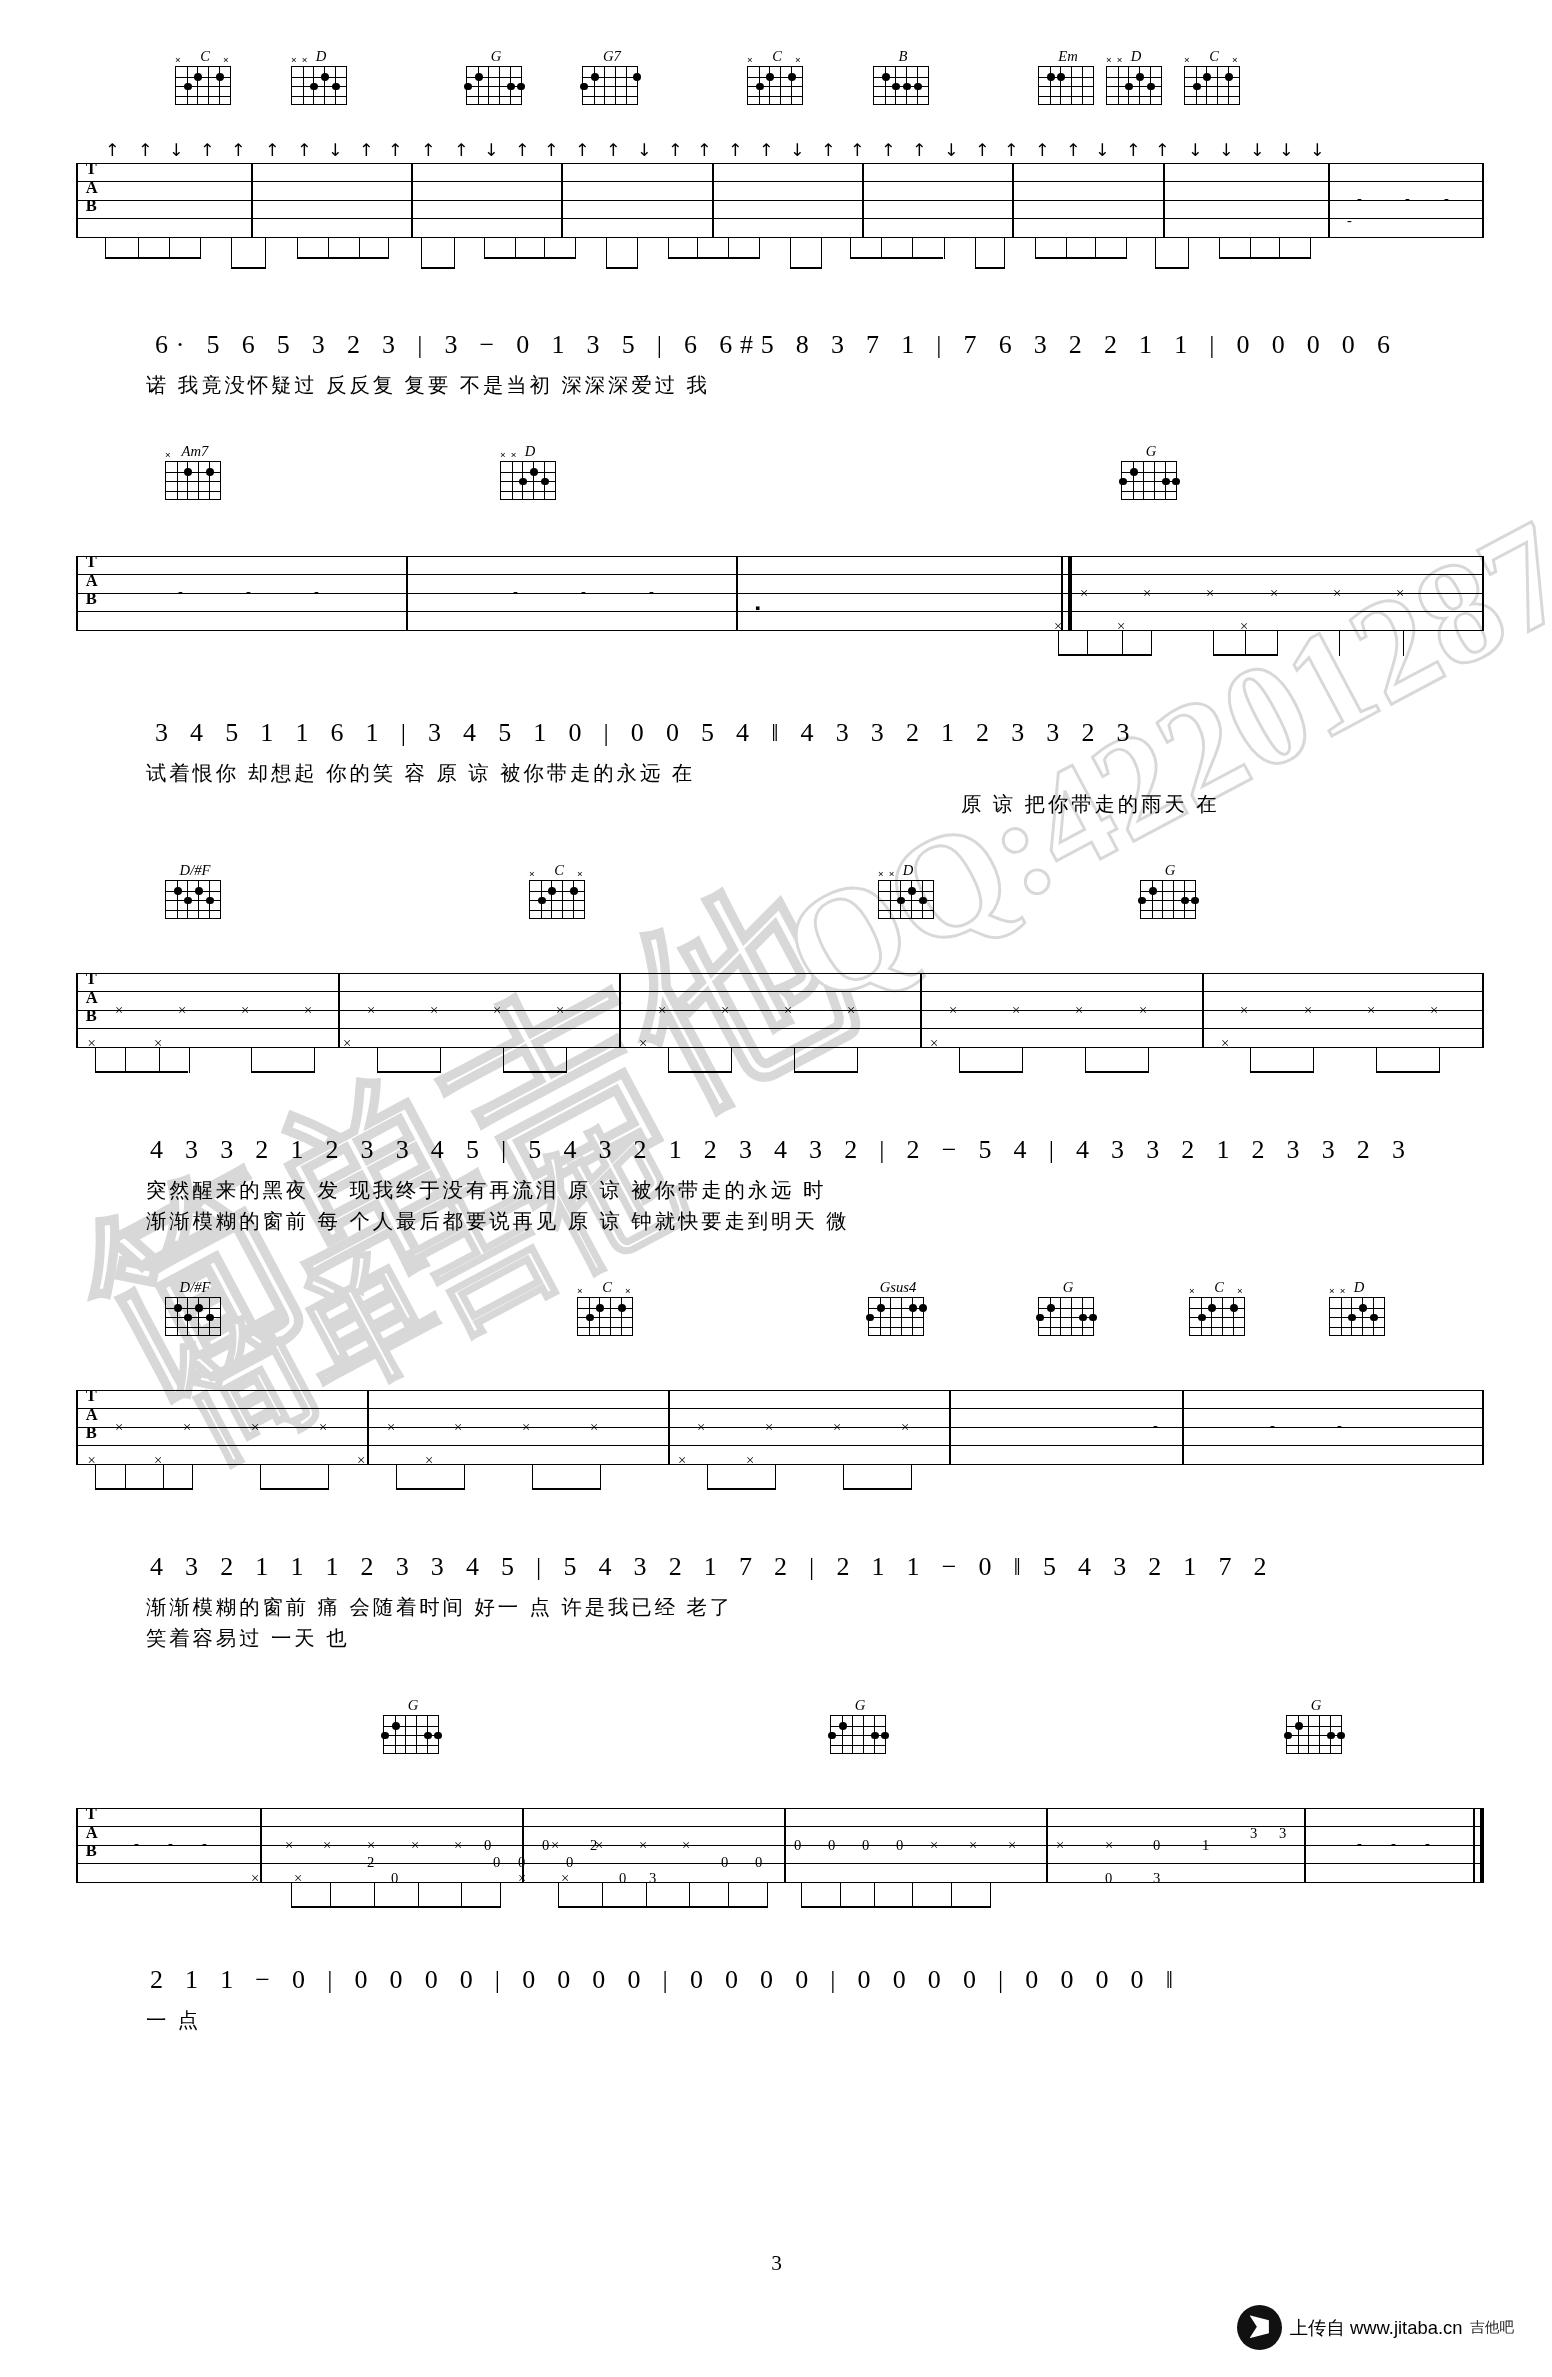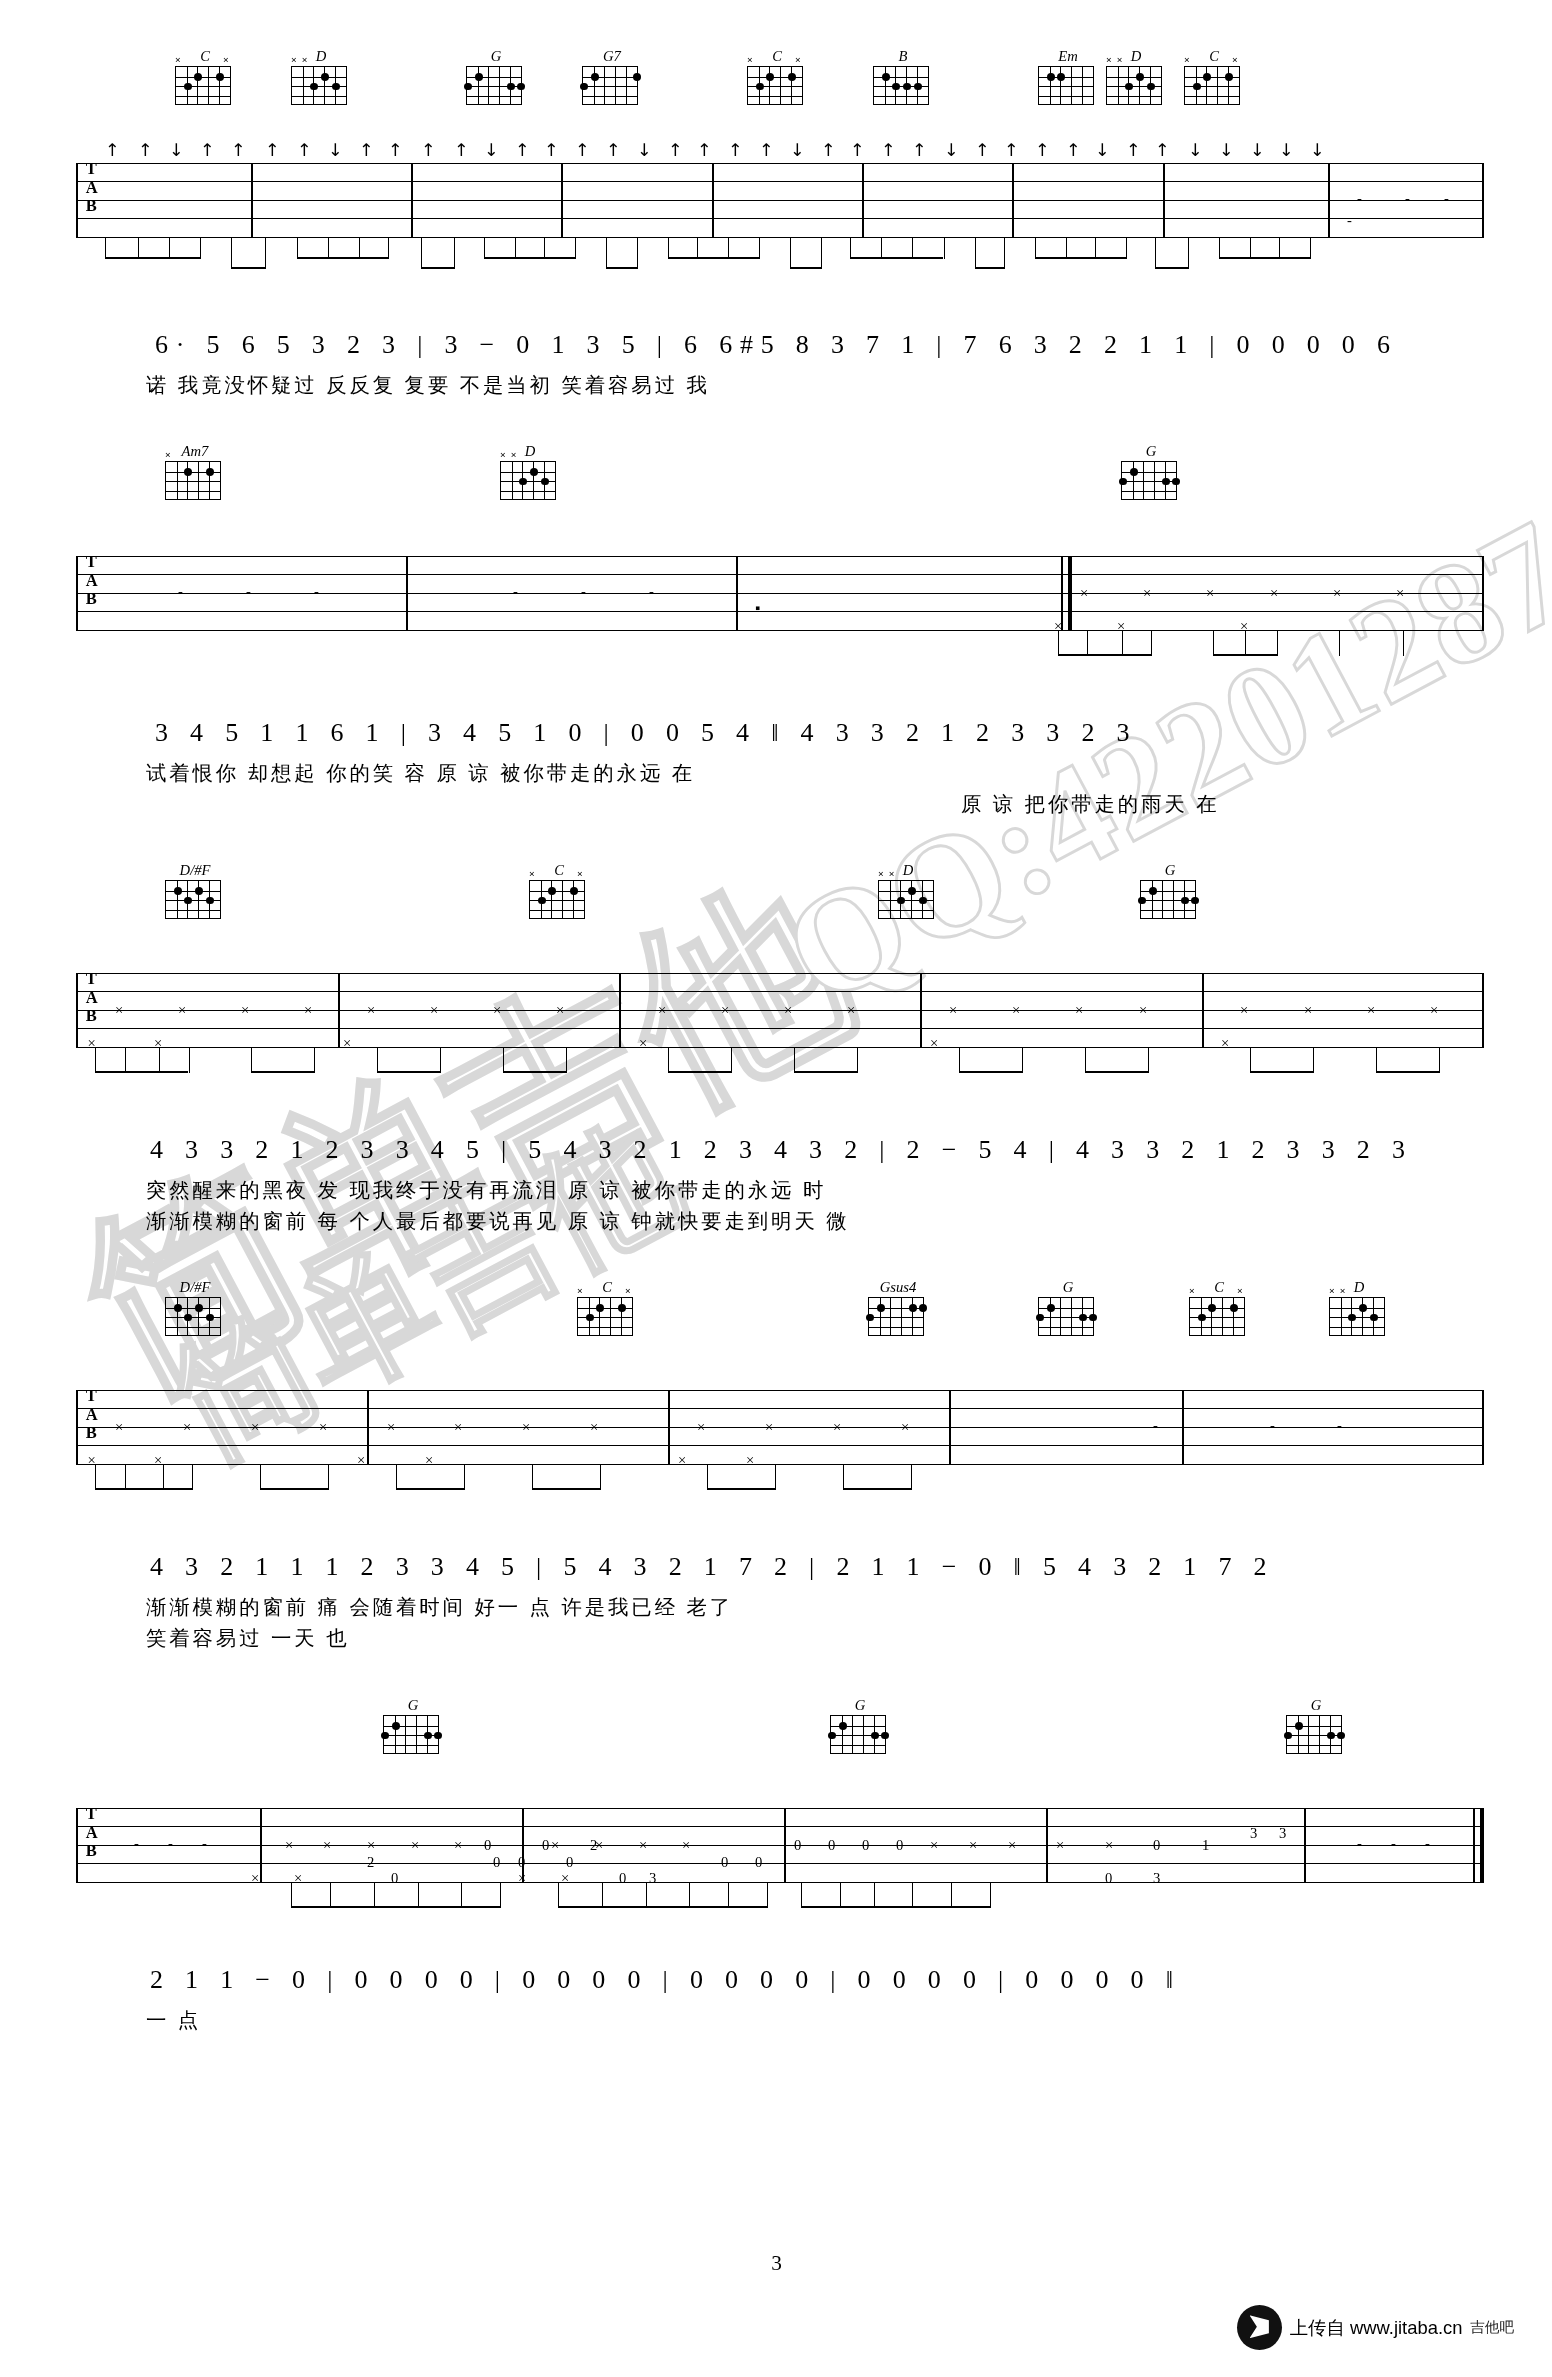--- a/index.html
+++ b/index.html
@@ -359,21 +359,21 @@
       </div>
 
       <div class="tabnum" style="left:1281px;top:27px">-</div>
       <div class="tabnum" style="left:1329px;top:27px">-</div>
       <div class="tabnum" style="left:1368px;top:27px">-</div>
       <div class="tabnum" style="left:1271px;top:49px">-</div>
     </div>
 
     <div class="notes" style="top:291px">
       <div class="nline" style="left:155px;top:0">6· 5 6 5 3 2 3 | 3 −  0 1 3 5 | 6  6#5 8 3 7 1 | 7 6 3 2 2 1 1 | 0 0 0 0 6</div>
-      <div class="lyric" style="left:146px;top:41px">诺 我竟没怀疑过        反反复 复要  不是当初 笑着容易过            我</div>
+      <div class="lyric" style="left:146px;top:41px">诺 我竟没怀疑过        反反复 复要  不是当初 深深深爱过            我</div>
     </div>
   </div>
 
   <div class="system" style="top:432px">
 
     <div class="chord" style="left:165px;top:29px">
       <div class="cname">Am7</div>
       <div class="grid">
           <div class="v" style="left:10.7px"></div>
           <div class="v" style="left:21.3px"></div>

